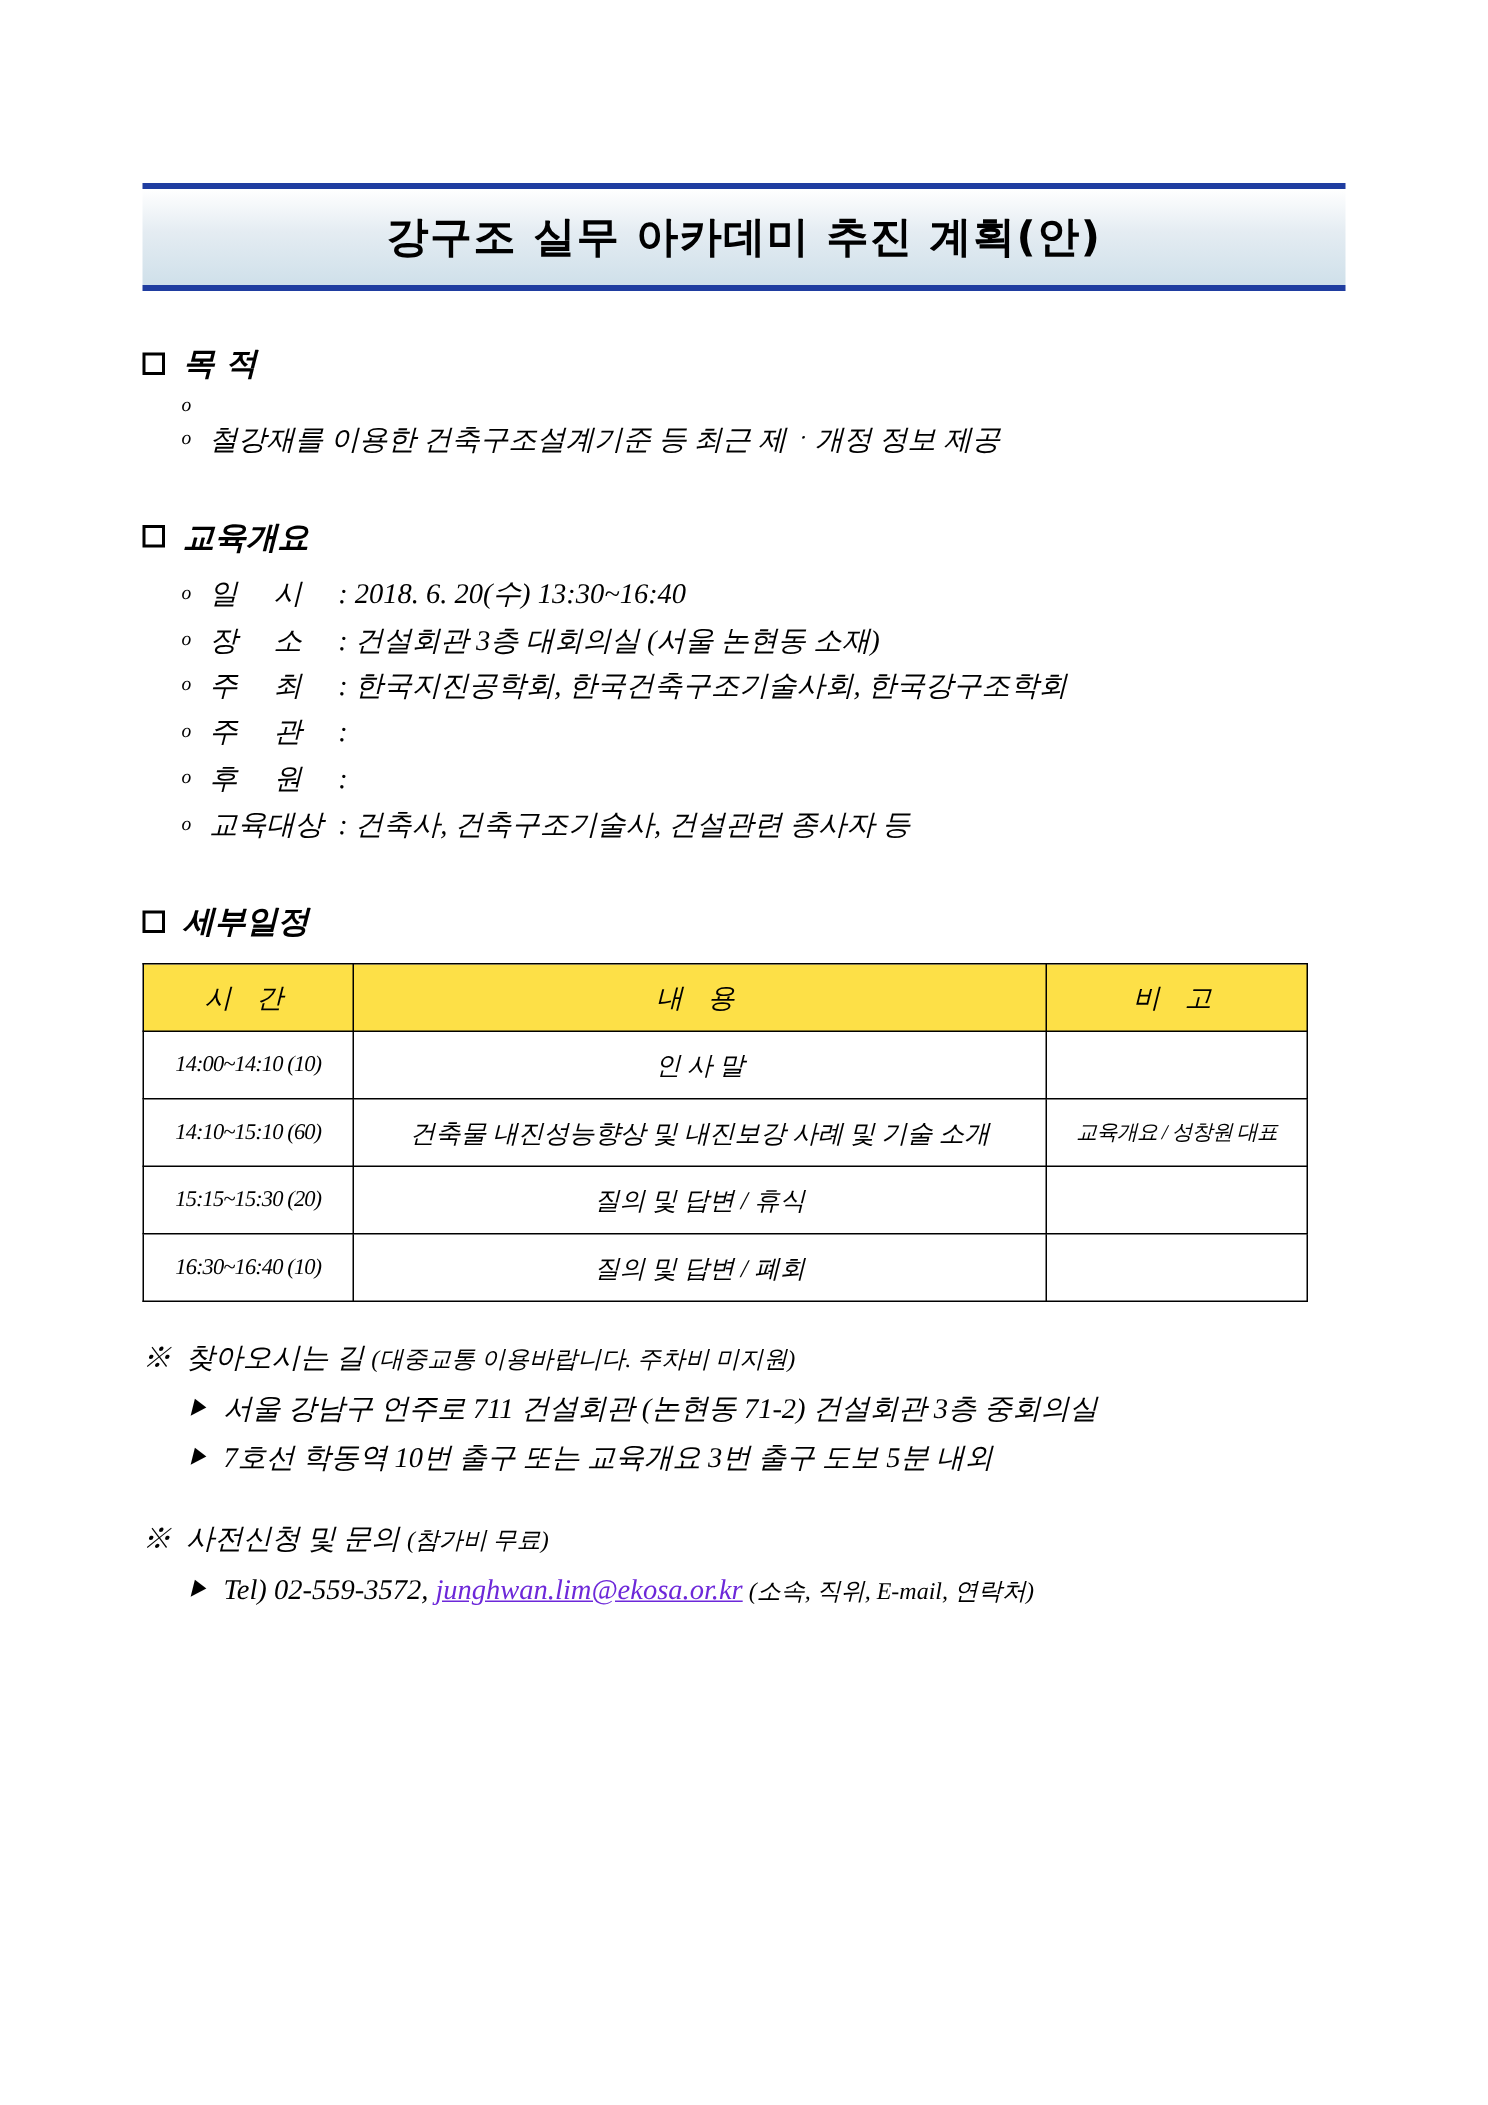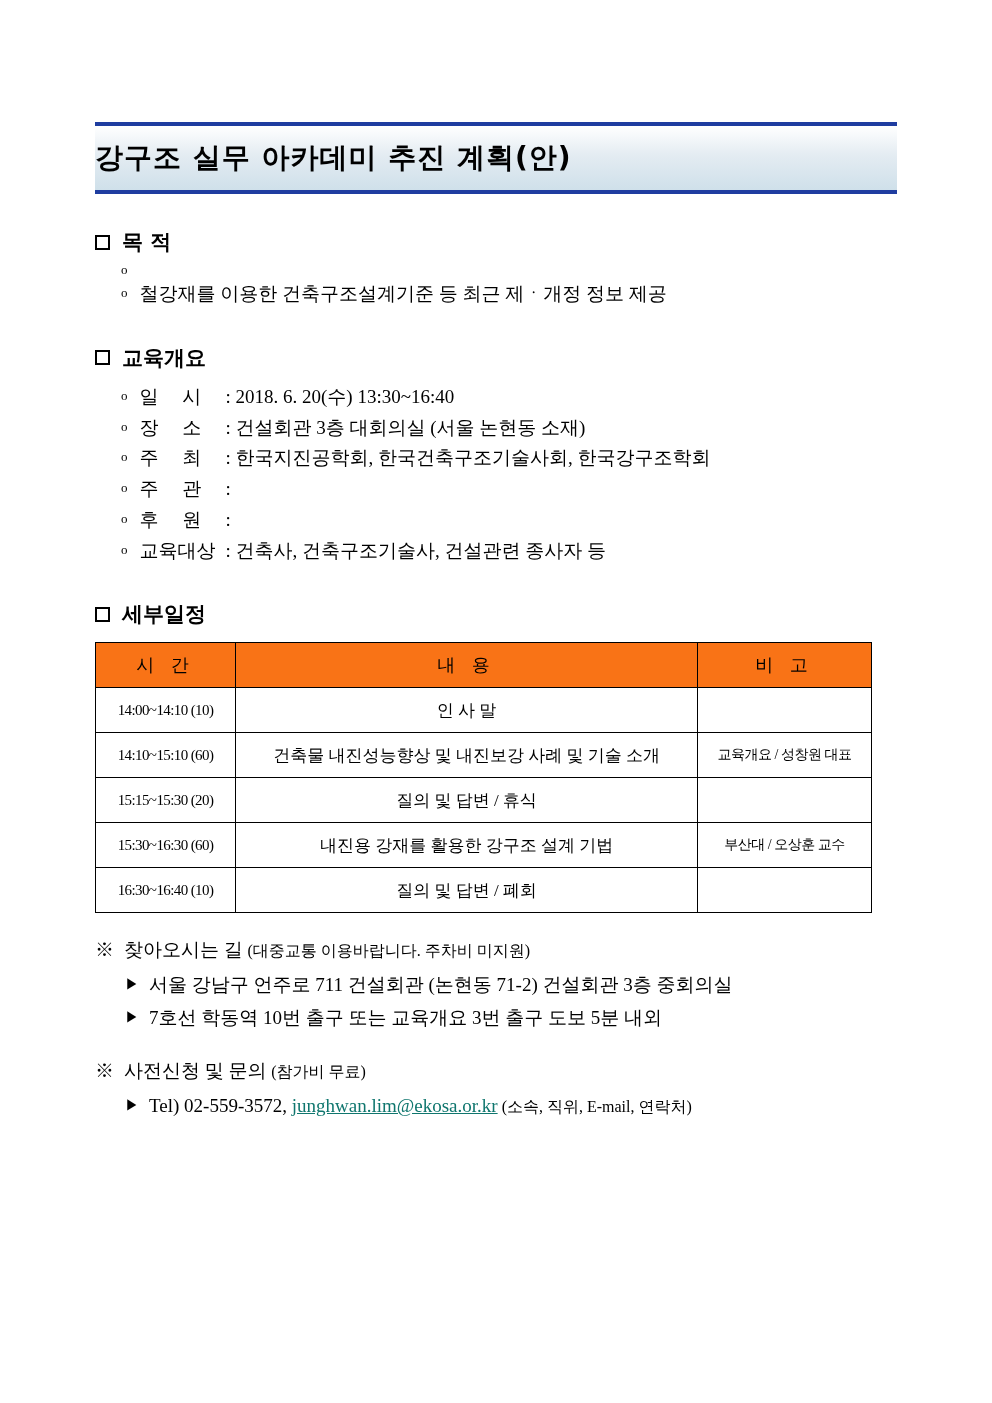--- a/index.html
+++ b/index.html
@@ -24,32 +24,34 @@
 
   
   .title-banner {
     margin: 122px 95px 0 95px;
     border-top: 4px solid #1f3da0;
     border-bottom: 4px solid #1f3da0;
     background: linear-gradient(to bottom, #ffffff 0%, #e4ecf2 45%, #cfe0ea 100%);
     height: 64px;
     display: flex;
     align-items: center;
+    justify-content: center;
   }
   .title-text {
     font-family: "DejaVu Sans", sans-serif;
     font-weight: bold;
     font-size: 28px;
     letter-spacing: 1px;
     color: #000000;
   }
 
   
   .content {
     margin: 0 95px;
+    font-style: italic;
   }
   .section {
     margin-top: 34px;
   }
   .sec-head {
     font-family: "DejaVu Sans", sans-serif;
     font-weight: bold;
     font-size: 21px;
     display: flex;
     align-items: center;
@@ -97,21 +99,21 @@
   }
   table.schedule th, table.schedule td {
     border: 1px solid #000000;
     padding: 0;
     height: 44px;
     text-align: center;
     vertical-align: middle;
     font-size: 17px;
   }
   table.schedule thead th {
-    background: #f97316;
+    background: #fde047;
     font-weight: normal;
     letter-spacing: 6px;
     font-size: 18px;
   }
   table.schedule td.time {
     font-size: 15px;
     letter-spacing: -0.6px;
   }
   table.schedule td.note {
     font-size: 14px;
@@ -149,21 +151,21 @@
     line-height: 1.7;
     white-space: pre;
   }
   ul.arrows li .tri {
     font-size: 14px;
     margin-right: 10px;
     position: relative;
     top: -2px;
   }
   a.mail {
-    color: #0f766e;
+    color: #6d28d9;
     text-decoration: underline;
   }
 </style>
 </head>
 <body>
 
 <div class="page">
 
   <div class="title-banner">
     <div class="title-text">강구조 실무 아카데미 추진 계획(안)</div>
@@ -259,25 +261,20 @@
             <td class="time">14:10~15:10 (60)</td>
             <td>건축물 내진성능향상 및 내진보강 사례 및 기술 소개</td>
             <td class="note">교육개요 / 성창원 대표</td>
           </tr>
           <tr>
             <td class="time">15:15~15:30 (20)</td>
             <td>질의 및 답변 / 휴식</td>
             <td class="note"></td>
           </tr>
           <tr>
-            <td class="time">15:30~16:30 (60)</td>
-            <td>내진용 강재를 활용한 강구조 설계 기법</td>
-            <td class="note">부산대 / 오상훈 교수</td>
-          </tr>
-          <tr>
             <td class="time">16:30~16:40 (10)</td>
             <td>질의 및 답변 / 폐회</td>
             <td class="note"></td>
           </tr>
         </tbody>
       </table>
     </div>
 
     <div class="note-block">
       <div class="note-line">

